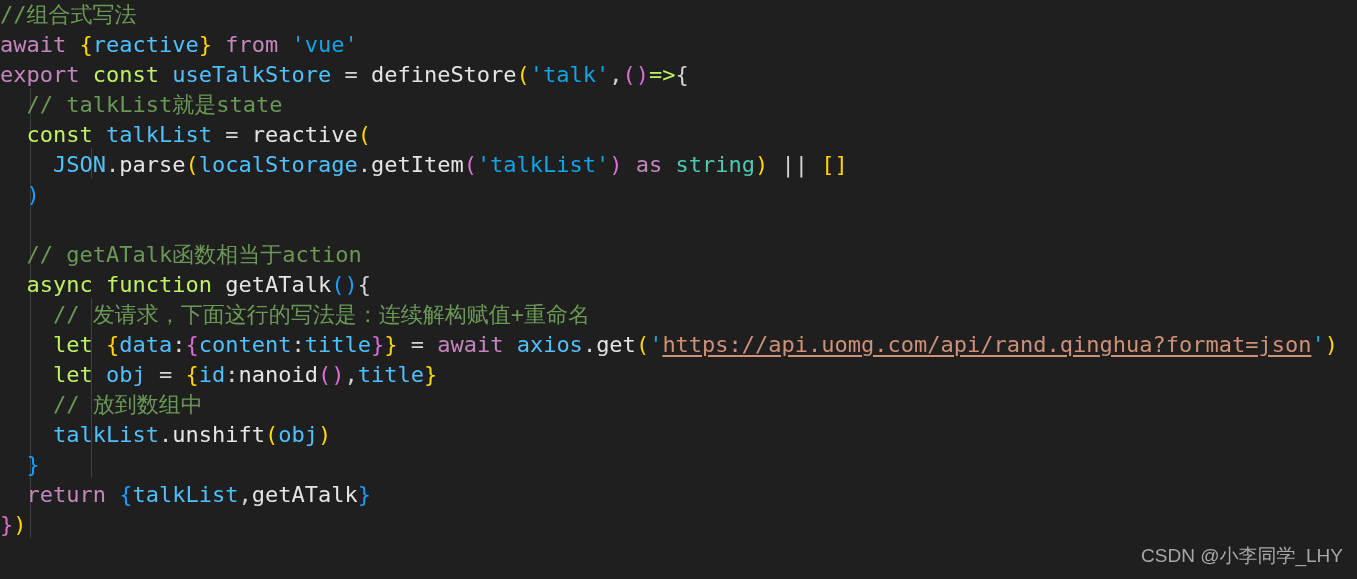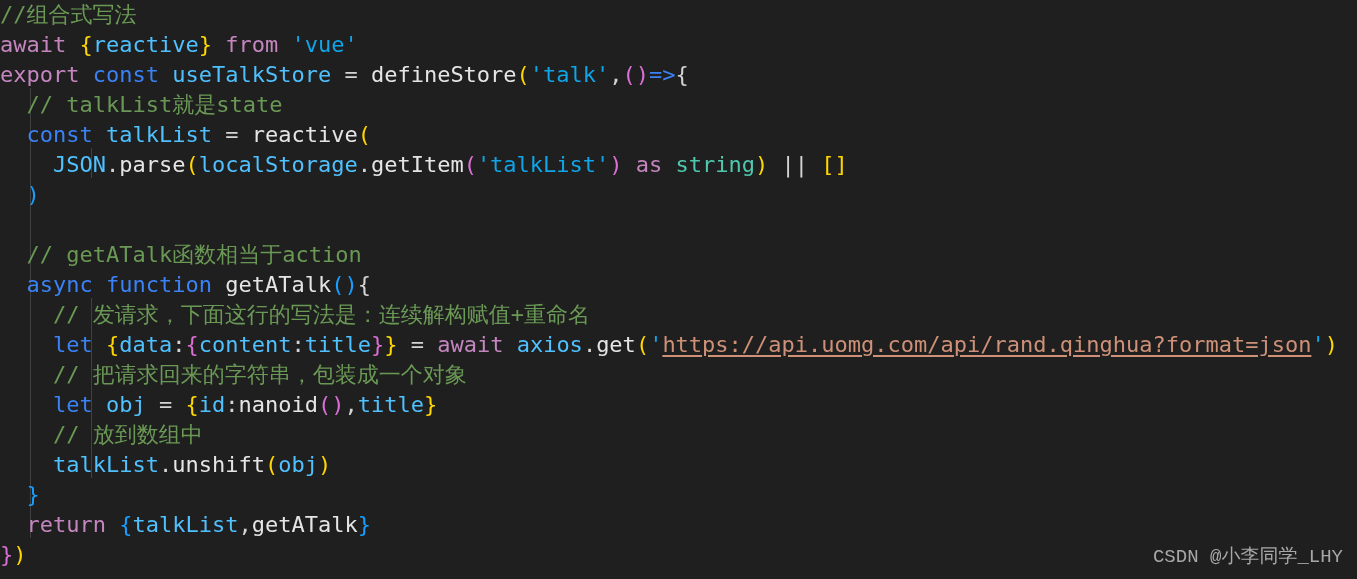--- a/index.html
+++ b/index.html
@@ -37,38 +37,38 @@
   .guide {
     position: absolute;
     width: 1px;
     background: #404040;
     z-index: 1;
   }
 
   
   .c-comment   { color: #6A9955; }
   .c-keyword   { color: #C586C0; }
-  .c-control   { color: #3b82f6; }
+  .c-control   { color: #bef264; }
   .c-var       { color: #4FC1FF; }
   .c-func      { color: #e5e5e5; }
   .c-string    { color: #0ea5e9; }
   .c-type      { color: #4EC9B0; }
   .c-plain     { color: #D4D4D4; }
   .c-br1       { color: #FFD700; }
   .c-br2       { color: #DA70D6; }
   .c-br3       { color: #179FFF; }
   .c-link      { color: #CE9178; text-decoration: underline; text-underline-offset: 3px; }
 
   .watermark {
     position: absolute;
     right: 14px;
     bottom: 10px;
     color: #bfbfbf;
     font-size: 19px;
-    font-family: Liberation Mono, monospace;
+    font-family: Liberation Sans, sans-serif;
     z-index: 5;
     opacity: 0.85;
   }
 </style>
 </head>
 <body>
 
 <div id="screenshot">
 
   <div class="code-area">
@@ -85,21 +85,20 @@
         <div class="code-line"><span class="txt c-keyword">export </span><span class="txt c-control">const </span><span class="txt c-var">useTalkStore</span><span class="txt c-plain"> = </span><span class="txt c-func">defineStore</span><span class="txt c-br1">(</span><span class="txt c-string">'talk'</span><span class="txt c-plain">,</span><span class="txt c-br2">()</span><span class="txt c-control">=&gt;</span><span class="txt c-plain">{</span></div>
         <div class="code-line"><span class="txt c-plain">  </span><span class="txt c-comment">// talkList就是state</span></div>
         <div class="code-line"><span class="txt c-plain">  </span><span class="txt c-control">const </span><span class="txt c-var">talkList</span><span class="txt c-plain"> = </span><span class="txt c-func">reactive</span><span class="txt c-br1">(</span></div>
         <div class="code-line"><span class="txt c-plain">    </span><span class="txt c-var">JSON</span><span class="txt c-plain">.</span><span class="txt c-func">parse</span><span class="txt c-br1">(</span><span class="txt c-var">localStorage</span><span class="txt c-plain">.</span><span class="txt c-func">getItem</span><span class="txt c-br2">(</span><span class="txt c-string">'talkList'</span><span class="txt c-br2">)</span><span class="txt c-plain"> </span><span class="txt c-keyword">as</span><span class="txt c-plain"> </span><span class="txt c-type">string</span><span class="txt c-br1">)</span><span class="txt c-plain"> || </span><span class="txt c-br1">[]</span></div>
         <div class="code-line"><span class="txt c-plain">  </span><span class="txt c-br3">)</span></div>
         <div class="code-line">&nbsp;</div>
         <div class="code-line"><span class="txt c-plain">  </span><span class="txt c-comment">// getATalk函数相当于action</span></div>
         <div class="code-line"><span class="txt c-plain">  </span><span class="txt c-control">async function </span><span class="txt c-func">getATalk</span><span class="txt c-br3">()</span><span class="txt c-plain">{</span></div>
         <div class="code-line"><span class="txt c-plain">    </span><span class="txt c-comment">// 发请求，下面这行的写法是：连续解构赋值+重命名</span></div>
         <div class="code-line"><span class="txt c-plain">    </span><span class="txt c-control">let </span><span class="txt c-br1">{</span><span class="txt c-var">data</span><span class="txt c-plain">:</span><span class="txt c-br2">{</span><span class="txt c-var">content</span><span class="txt c-plain">:</span><span class="txt c-var">title</span><span class="txt c-br2">}</span><span class="txt c-br1">}</span><span class="txt c-plain"> = </span><span class="txt c-keyword">await </span><span class="txt c-var">axios</span><span class="txt c-plain">.</span><span class="txt c-func">get</span><span class="txt c-br1">(</span><span class="txt c-string">'</span><span class="txt c-link">https://api.uomg.com/api/rand.qinghua?format=json</span><span class="txt c-string">'</span><span class="txt c-br1">)</span></div>
-        <div class="code-line"><span class="txt c-plain">    </span><span class="txt c-comment">// 把请求回来的字符串，包装成一个对象</span></div>
         <div class="code-line"><span class="txt c-plain">    </span><span class="txt c-control">let </span><span class="txt c-var">obj</span><span class="txt c-plain"> = </span><span class="txt c-br1">{</span><span class="txt c-var">id</span><span class="txt c-plain">:</span><span class="txt c-func">nanoid</span><span class="txt c-br2">()</span><span class="txt c-plain">,</span><span class="txt c-var">title</span><span class="txt c-br1">}</span></div>
         <div class="code-line"><span class="txt c-plain">    </span><span class="txt c-comment">// 放到数组中</span></div>
         <div class="code-line"><span class="txt c-plain">    </span><span class="txt c-var">talkList</span><span class="txt c-plain">.</span><span class="txt c-func">unshift</span><span class="txt c-br1">(</span><span class="txt c-var">obj</span><span class="txt c-br1">)</span></div>
         <div class="code-line"><span class="txt c-plain">  </span><span class="txt c-br3">}</span></div>
         <div class="code-line"><span class="txt c-plain">  </span><span class="txt c-keyword">return </span><span class="txt c-br3">{</span><span class="txt c-var">talkList</span><span class="txt c-plain">,</span><span class="txt c-func">getATalk</span><span class="txt c-br3">}</span></div>
         <div class="code-line"><span class="txt c-br2">}</span><span class="txt c-br1">)</span></div>
       </div>
   </div>
 
   <div class="watermark">CSDN @小李同学_LHY</div>

